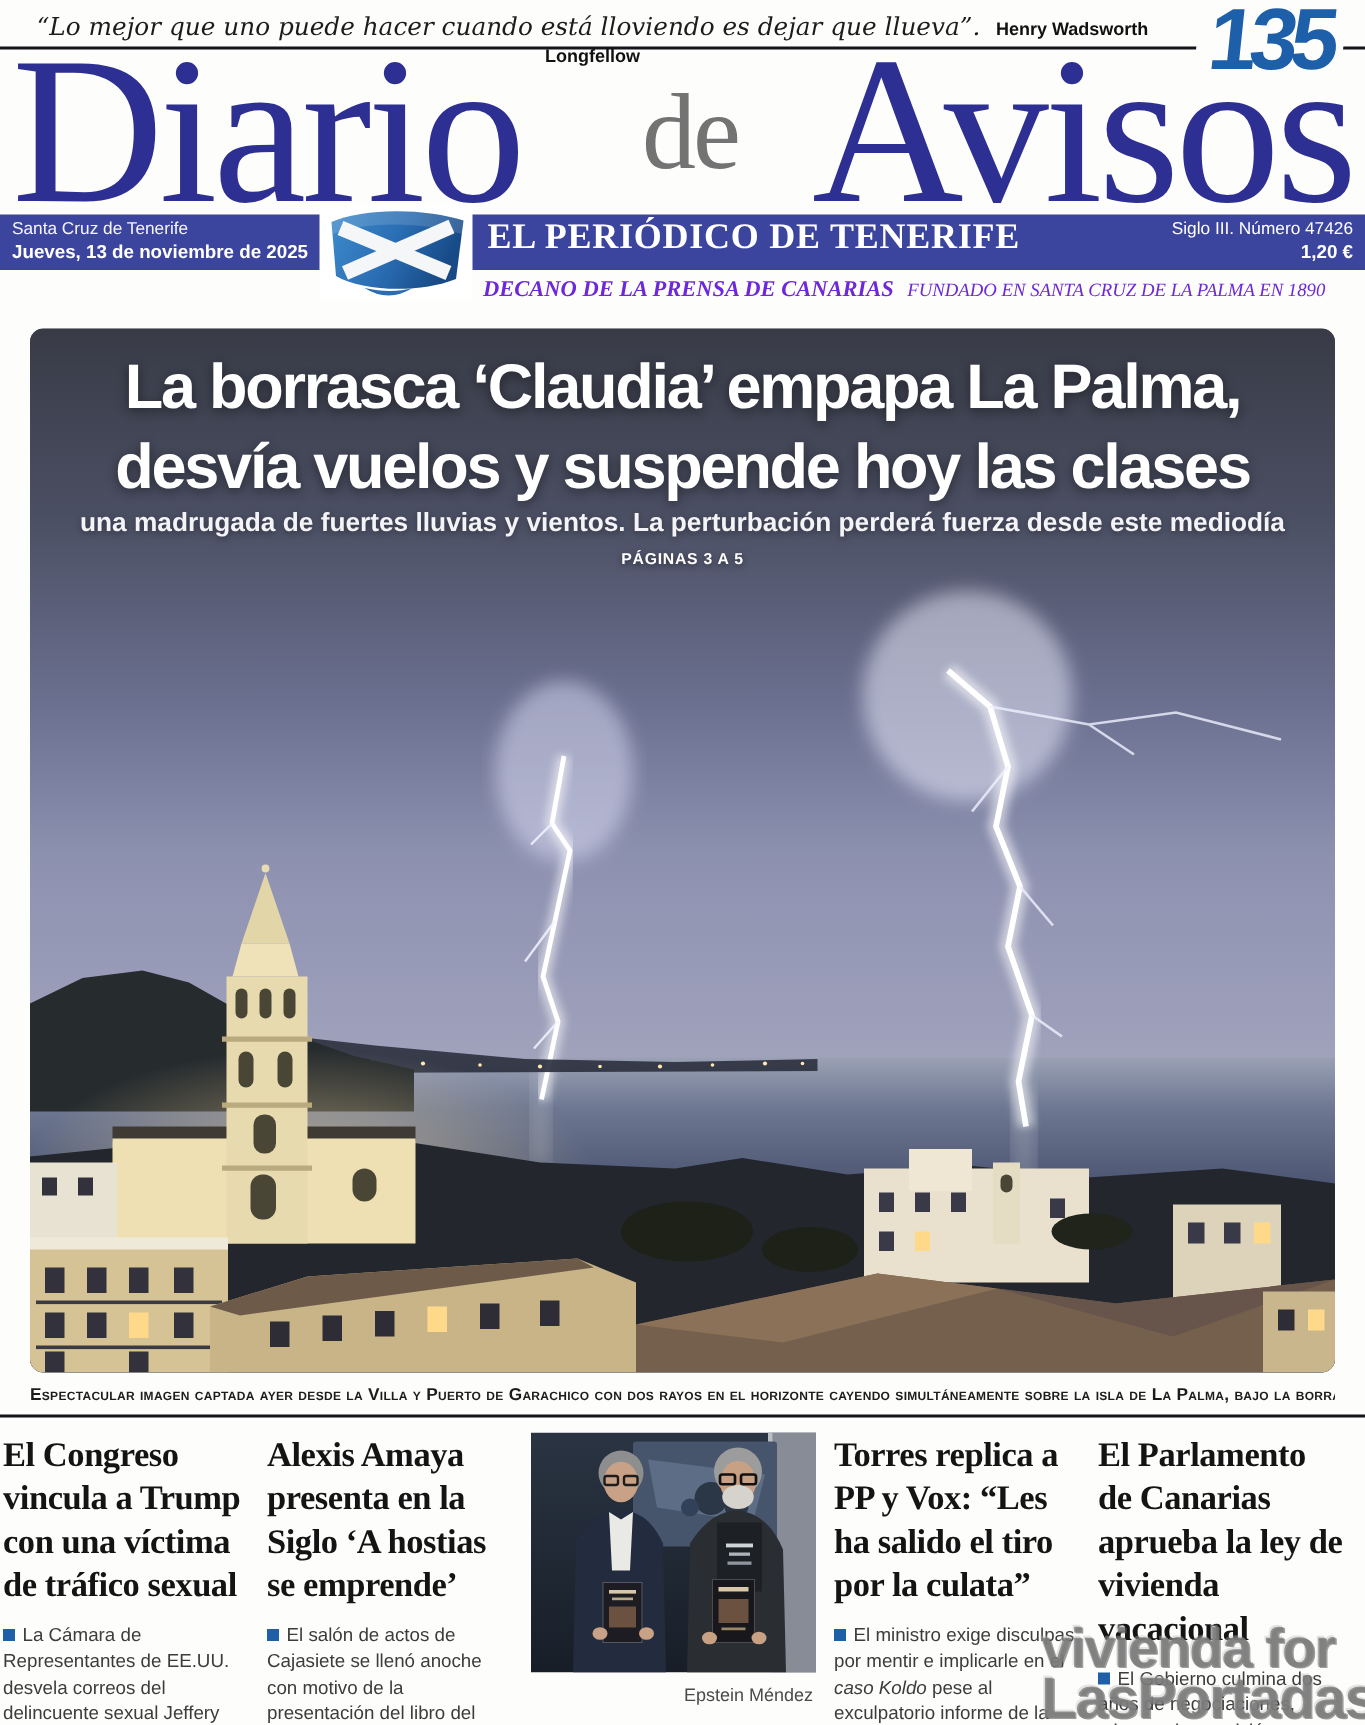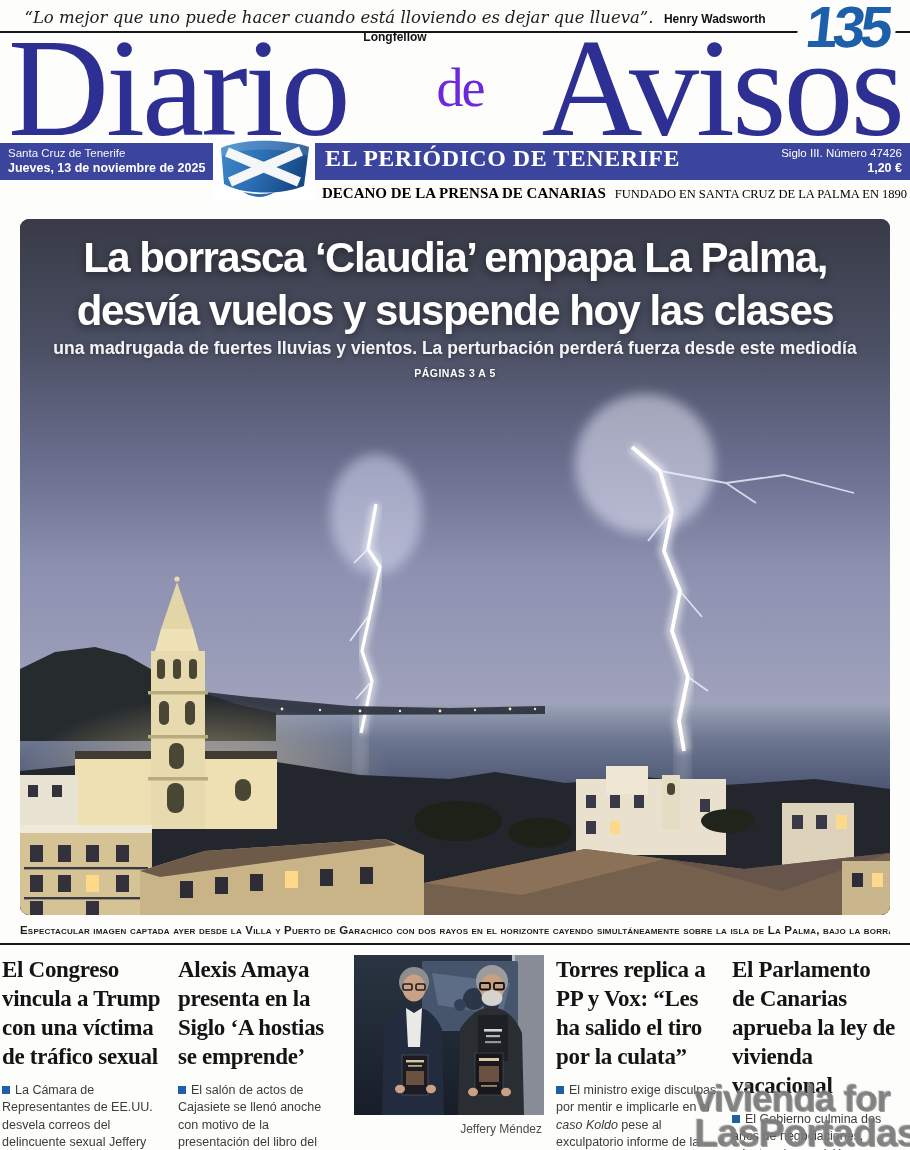--- a/index.html
+++ b/index.html
@@ -14,34 +14,34 @@
   .quote-wrap { position:absolute; left:0; right:120px; top:8px; text-align:center; }
   .quote { font-family:"DejaVu Serif","Liberation Serif",serif; font-style:italic; font-size:16.5px; color:#1c1c1c; }
   .quote-attr { font-size:12px; font-weight:bold; font-style:normal; color:#111; margin-left:6px; }
   .anniv { position:absolute; right:14px; top:-4px; z-index:3; background:#fdfdfb; padding:0 8px;
            font-weight:800; font-size:58px; line-height:62px; color:#1d5fa8;
            letter-spacing:-5px; transform:skewX(-6deg); }
   
   .masthead { height:104px; display:flex; justify-content:space-between; align-items:flex-end;
               padding:0 8px; margin-top:0; font-family:"Liberation Serif",serif; font-weight:normal; }
   .mast-big { font-size:140px; line-height:104px; color:#2d2f92; letter-spacing:-3px; }
-  .mast-de  { font-size:54px;  line-height:104px; color:#6d28d9; letter-spacing:-2px;margin-left:31px; }
+  .mast-de  { font-size:72px;  line-height:104px; color:#737373; letter-spacing:-2px;margin-left:31px; }
   
   .band { position:relative; height:37px; background:#3c459e; color:#fff; margin-top:3px;padding-left:40px; }
   .band-left { position:absolute; left:8px; top:3px; line-height:15px; }
   .band-left .l1 { font-size:11.5px; font-weight:400; opacity:.95; }
   .band-left .l2 { font-size:12.5px; font-weight:bold; }
   .band-right { position:absolute; right:8px; top:3px; text-align:right; line-height:15px; }
   .band-right .l1 { font-size:11.5px; }
   .band-right .l2 { font-size:12.5px; font-weight:bold; }
   .band-title { position:absolute; left:325px; top:2px; font-family:"Liberation Serif",serif;
                 font-weight:bold; font-size:24px; letter-spacing:.5px; }
   .flagbox { position:absolute; left:213px; top:-7px; width:102px; height:64px; background:#fff; z-index:2; }
   
-  .decano { height:24px; padding-left:322px; padding-top:4px; font-family:"Liberation Serif",serif; color:#000000; white-space:nowrap; }
+  .decano { height:24px; padding-left:322px; padding-top:4px; font-family:"Liberation Serif",serif; color:#6d28d9; white-space:nowrap;font-style:italic; }
   .decano b { font-size:15px; font-weight:bold; }
   .decano span.f { font-size:12.5px; margin-left:5px; }
   
   .main-block { position:relative; margin:15px 20px 0; width:870px; height:696px;
                 border-radius:9px; overflow:hidden; background:#3a3d49; }
   .main-block svg.scene { position:absolute; inset:0; }
   .lead-text { position:relative; z-index:2; text-align:center; padding-top:12px; }
   .lead-h { font-size:42px; font-weight:800; letter-spacing:-1.5px; color:#fff; line-height:53px;
             text-shadow:0 2px 8px rgba(0,0,0,.45); }
   .lead-sub { margin-top:13px; font-size:17.5px; font-weight:600; color:#f4f4f8; line-height:23px;
@@ -338,21 +338,21 @@
       <rect x="130" y="74" width="18" height="2.6" fill="#cfd4d8"></rect>
         <rect x="132" y="80" width="14" height="2.2" fill="#aeb4ba"></rect>
         <rect x="131" y="86" width="16" height="2.2" fill="#8f969e"></rect>
       <rect x="121" y="98" width="28" height="42" fill="#17171c" stroke="#4a4a54" stroke-width=".7"></rect>
       <rect x="125" y="103" width="20" height="3" fill="#d8c8a8"></rect>
       <rect x="125" y="111" width="20" height="16" fill="#6b5140"></rect>
       <rect x="127" y="130" width="16" height="1.8" fill="#9a8a6a"></rect>
       <ellipse cx="119" cy="137" rx="5" ry="4.2" fill="#c8a084"></ellipse>
         <ellipse cx="152" cy="137" rx="5" ry="4.2" fill="#c8a084"></ellipse>
     </svg>
-    <div class="photo-credit">Jeffery Méndez</div>
+    <div class="photo-credit">Epstein Méndez</div>
   </div>
 
   <div class="col">
     <div class="story-h">Torres replica a PP y Vox: “Les ha salido el tiro por la culata”</div>
     <p class="story-b"><span class="bullet"></span><span>El ministro exige disculpas por mentir e implicarle en el </span><i>caso Koldo</i><span> pese al exculpatorio informe de la UCO: “Ni mordidas ni pisos”.</span></p>
   </div>
 
   <div class="col">
     <div class="story-h">El Parlamento de Canarias aprueba la ley de vivienda vacacional</div>
     <p class="story-b"><span class="bullet"></span><span>El Gobierno culmina dos años de negociaciones, mientras la oposición denuncia la victoria del </span></p>

